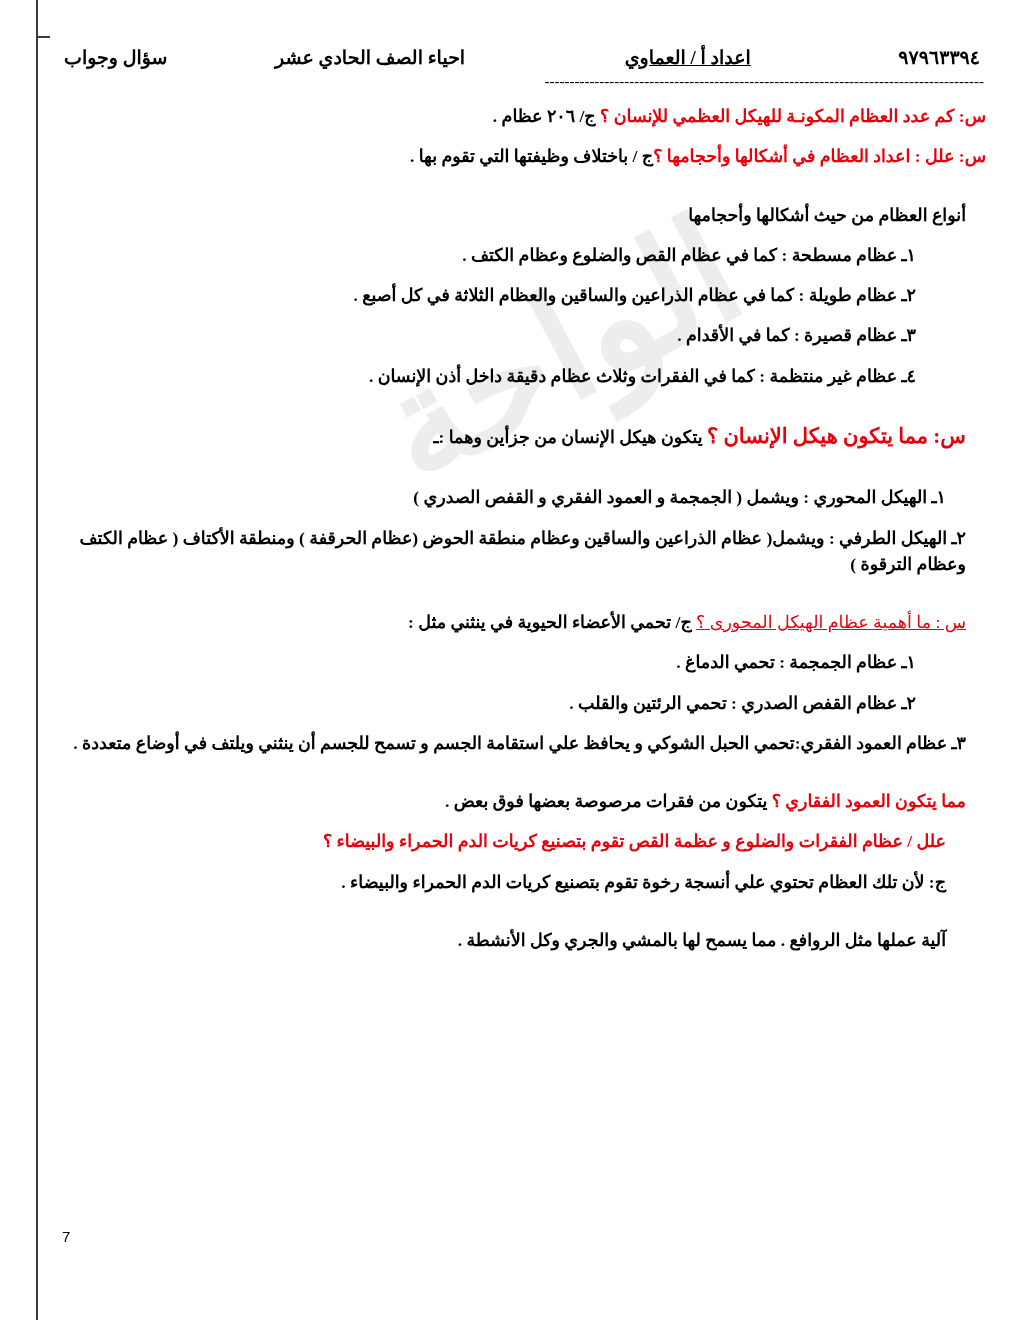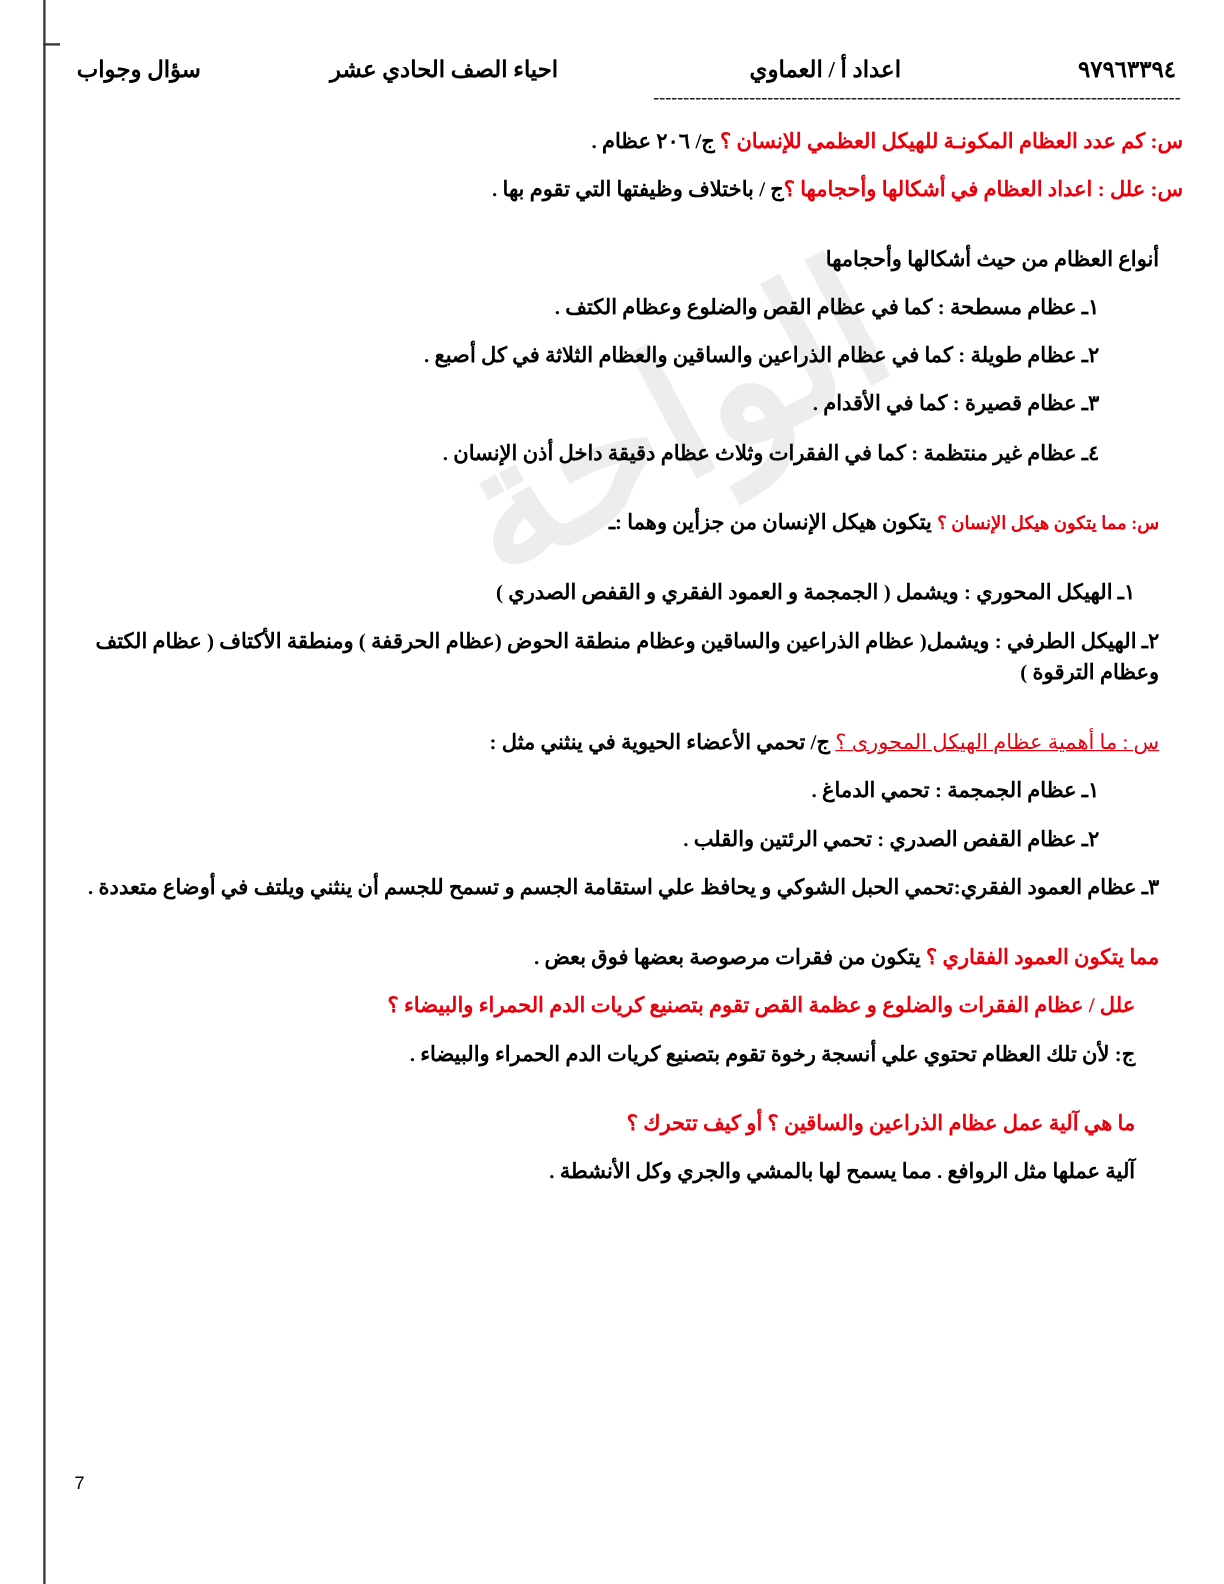--- a/index.html
+++ b/index.html
@@ -63,21 +63,21 @@
     flex-direction: row-reverse;
     justify-content: space-between;
     align-items: baseline;
     font-size: 19px;
     font-weight: bold;
     color: #000;
     padding: 0 6px 0 6px;
   }
   .header-row > div { white-space: nowrap; }
   .hdr-center { flex: 0 0 auto; margin-right: 52px; text-align: center; }
-  .hdr-prep { flex: 0 0 auto; margin-right: 40px; }
+  .hdr-prep { flex: 0 0 auto; margin-right: 40px; text-decoration: underline; }
   .hdr-phone { flex: 0 0 auto; }
   .rule {
     margin: 4px 2px 10px 2px;
     font-size: 15px;
     letter-spacing: 0px;
     color: #000;
     overflow: hidden;
     white-space: nowrap;
     height: 18px;
   }
@@ -95,21 +95,21 @@
   .q-red-u {
     color: #e8000d;
     font-weight: normal;
     text-decoration: underline;
   }
   .bold-black { color: #000; font-weight: bold; }
   .indent-1 { padding-right: 70px; }
   .indent-2 { padding-right: 40px; }
   .indent-3 { padding-right: 20px; }
   .q1 { font-size: 18.5px; }
-  .big-q { font-size: 15px; }
+  .big-q { font-size: 21px; }
   .spacer-sm { height: 6px; }
   .page-num {
     position: absolute;
     left: 62px;
     top: 1228px;
     font-size: 15px;
     color: #000;
     font-family: "Liberation Sans", sans-serif;
   }
 </style>
@@ -179,23 +179,20 @@
     </p>
 
     <p class="line indent-2">
       <span class="q-red">علل / عظام الفقرات والضلوع و عظمة القص تقوم بتصنيع كريات الدم الحمراء والبيضاء ؟</span>
     </p>
 
     <p class="line indent-2">ج: لأن تلك العظام تحتوي علي أنسجة رخوة تقوم بتصنيع كريات الدم الحمراء والبيضاء .</p>
 
     <div class="spacer-sm"></div>
 
-    <p class="line indent-2">
-      <span class="q-red">ما هي آلية عمل عظام الذراعين والساقين ؟ أو كيف تتحرك ؟</span>
-    </p>
 
     <p class="line indent-2">آلية عملها مثل الروافع . مما يسمح لها بالمشي والجري وكل الأنشطة .</p>
 
   </div>
 
   <div class="page-num">7</div>
 
 </div>
 
 </body></html>

